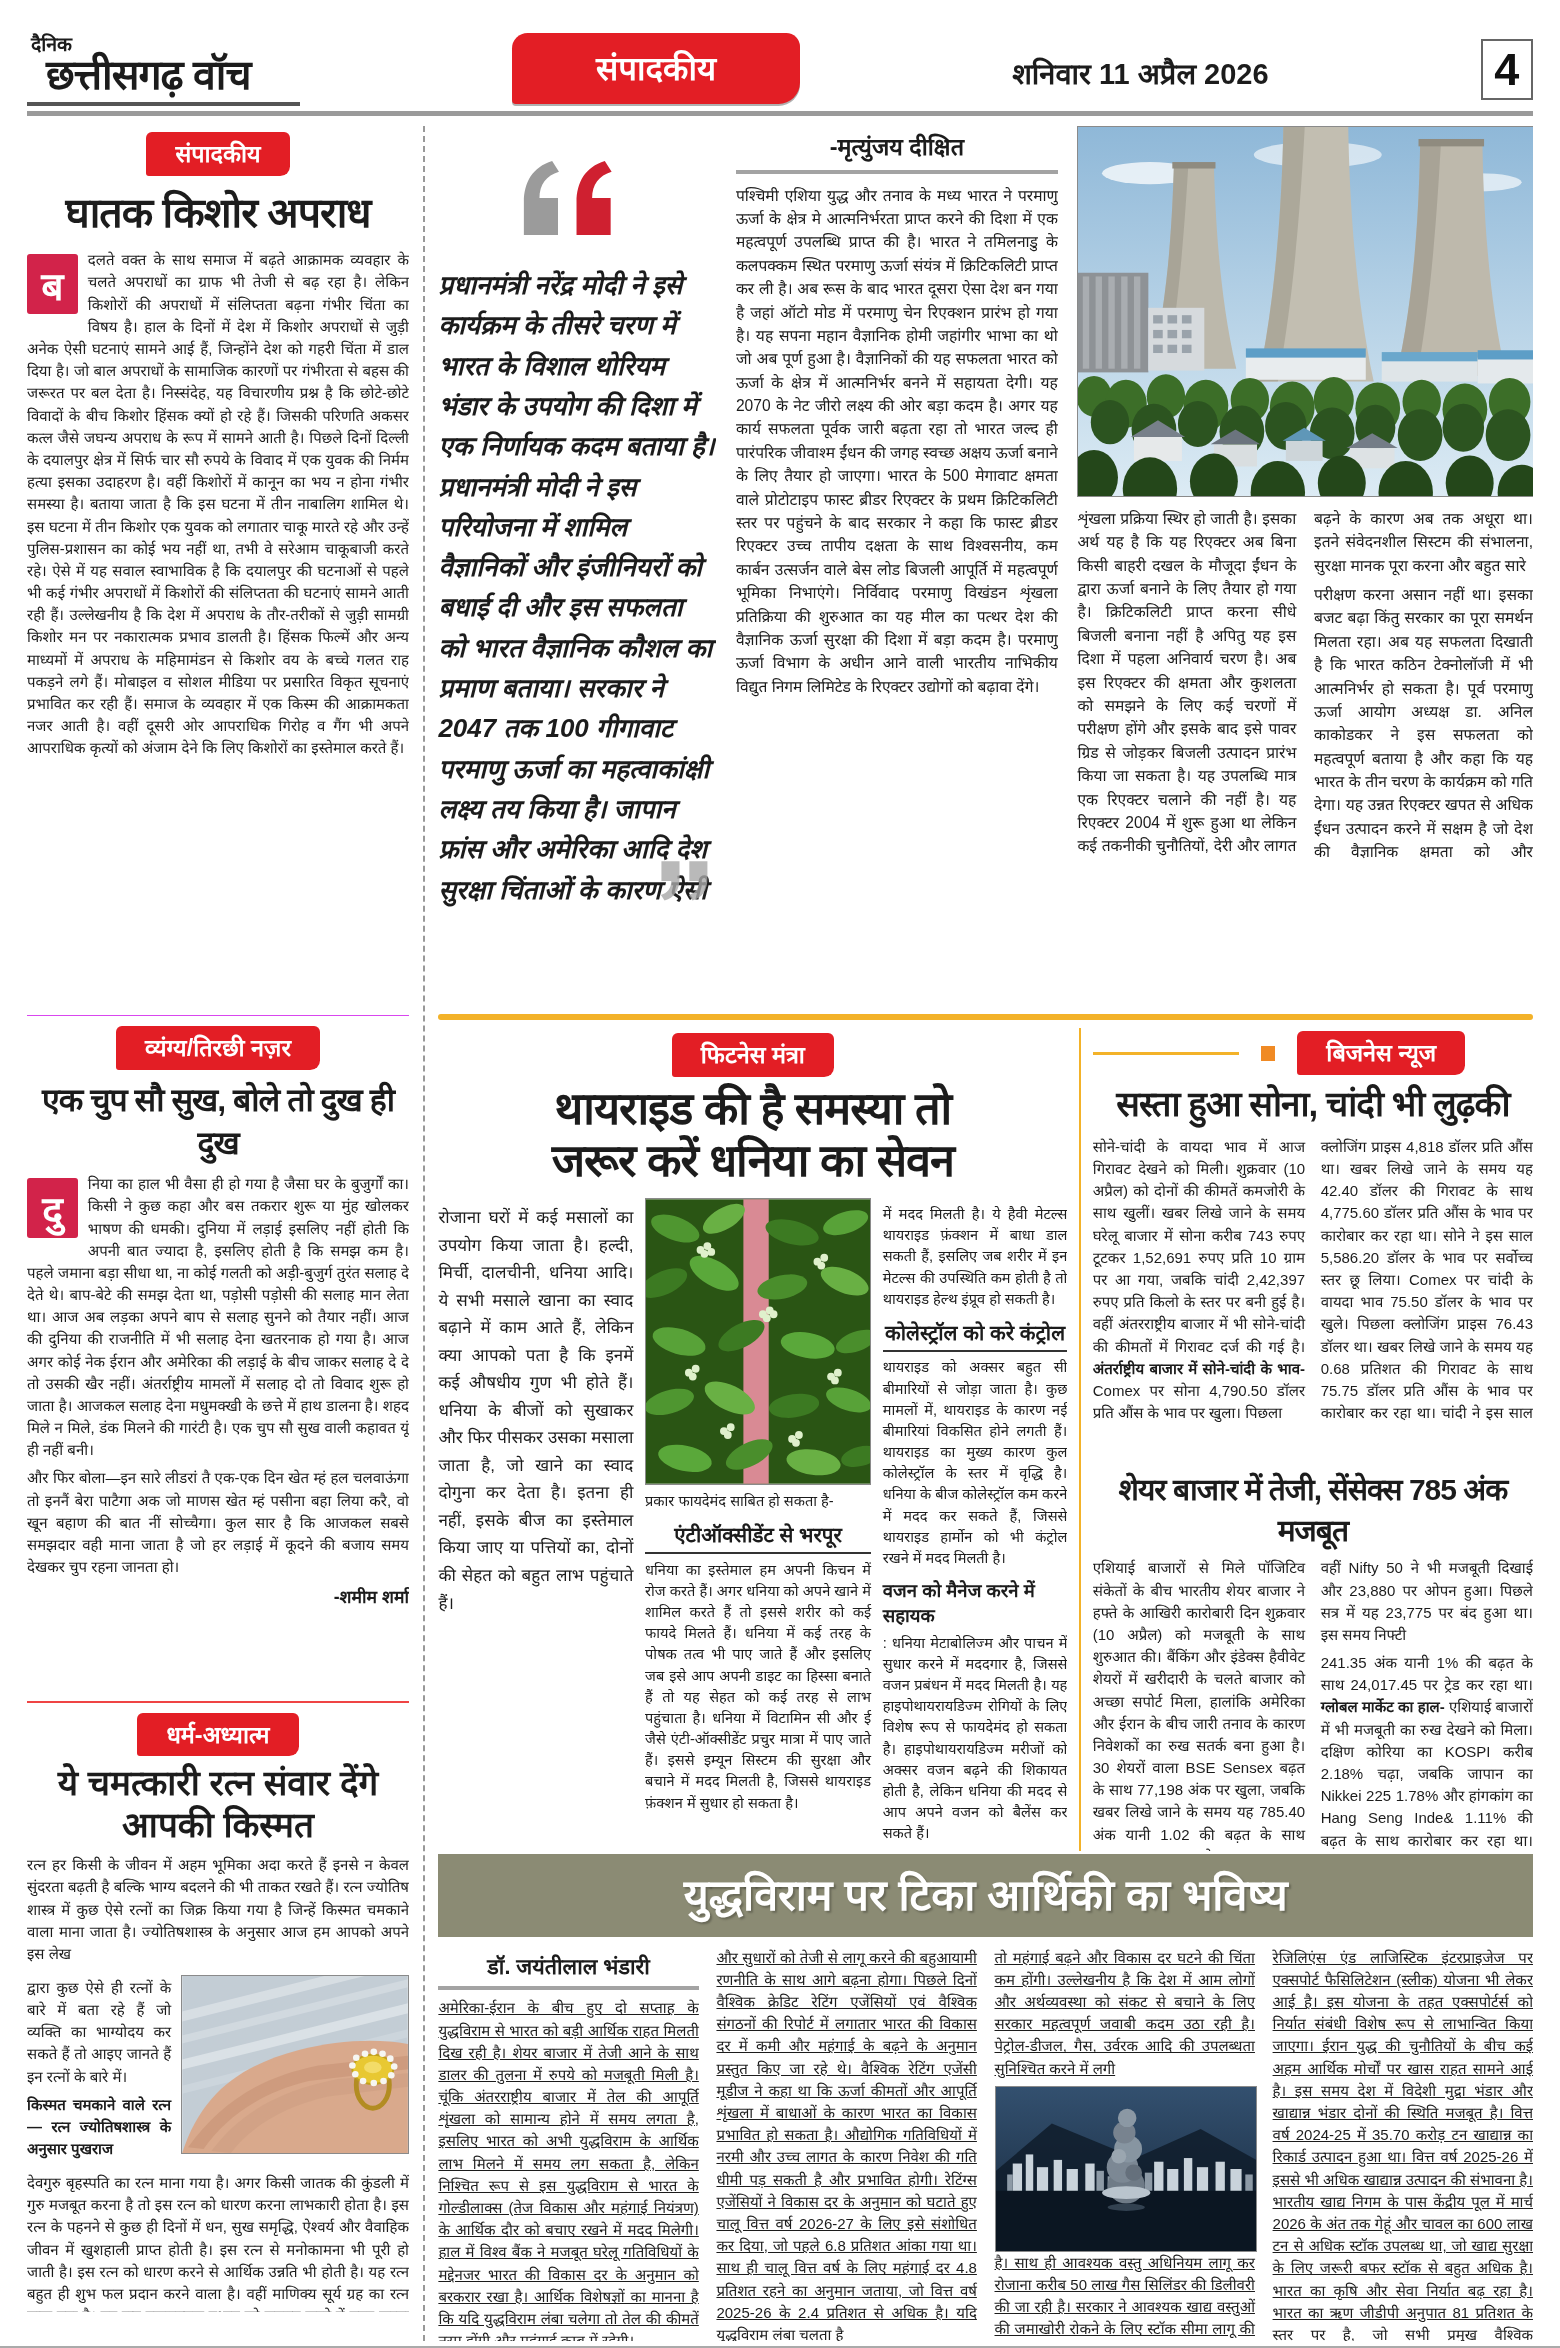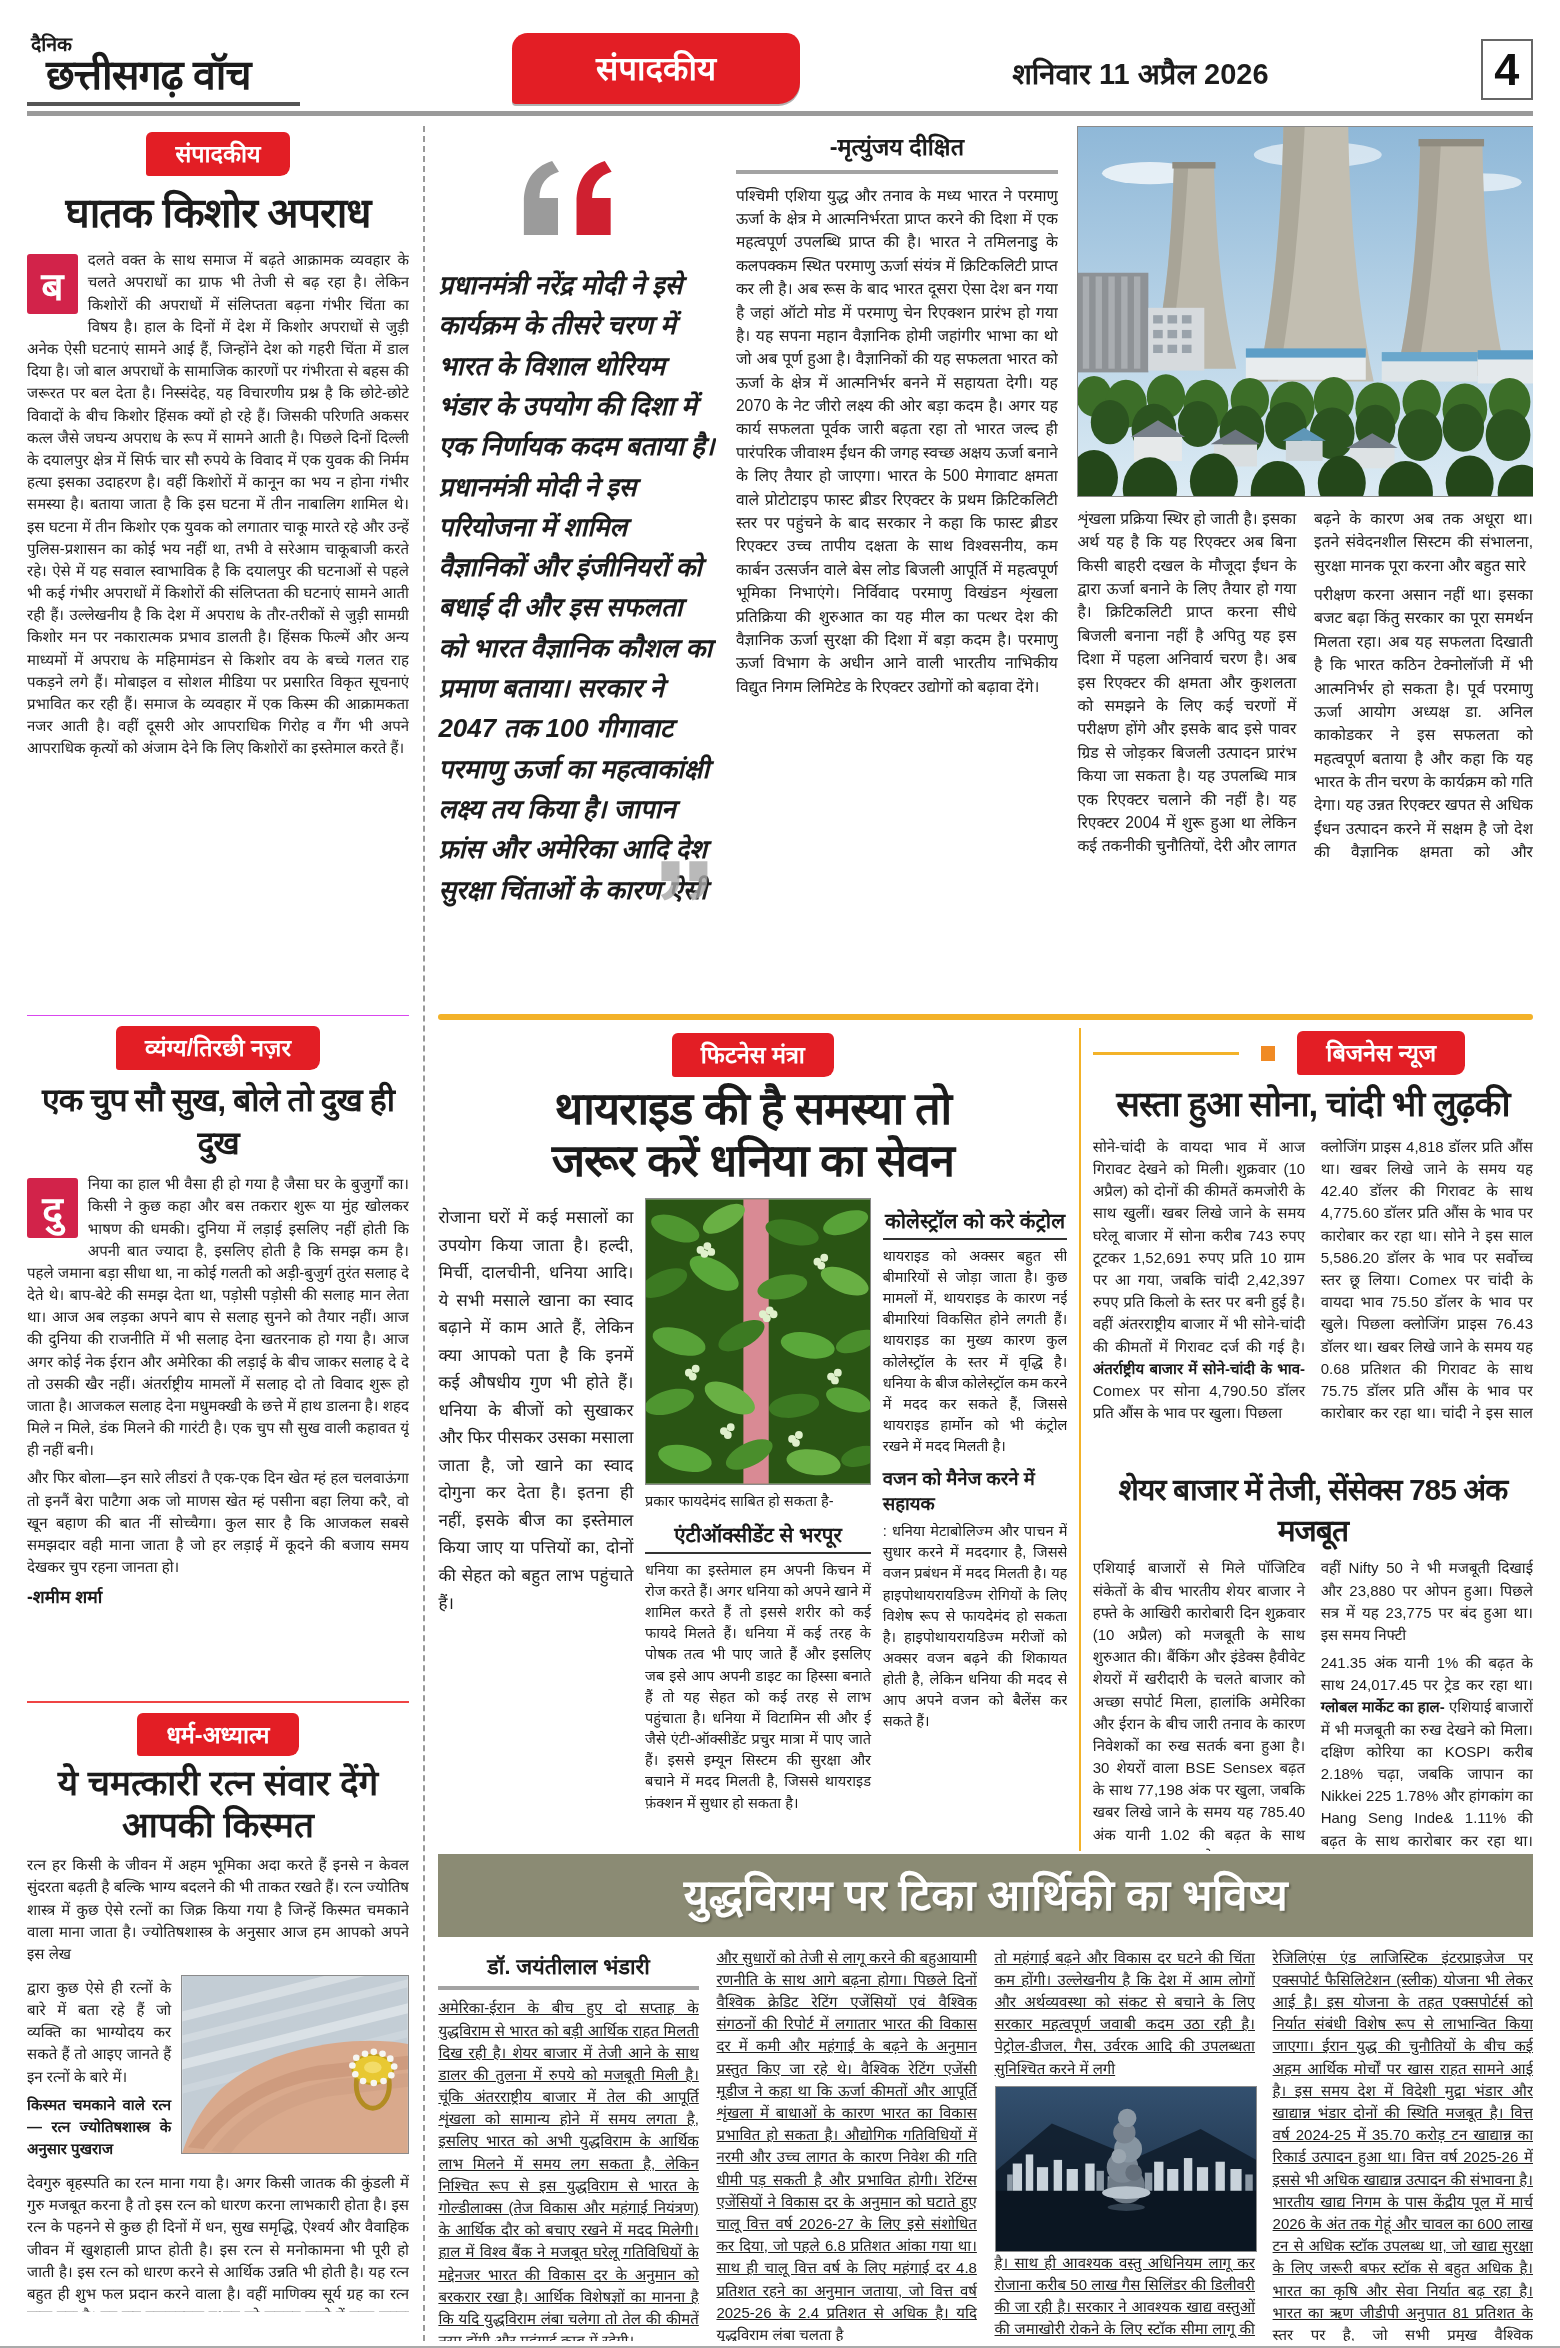--- a/index.html
+++ b/index.html
@@ -49,21 +49,21 @@
   }
   .photo{border:1px solid #8a8a8a;display:block;}
   
   .lsec{overflow:hidden;}
   .lsec1{height:889px;}
   .lsec2{height:681px;border-top:1px solid #d946ef;padding-top:3.9px;}
   .lsec3{height:605px;border-top:2px solid #ef4444;padding-top:3.9px;}
   .ltitle{font-size:41px;font-weight:bold;text-align:center;margin:7.8px 0 9.8px;letter-spacing:-1px;}
   .ltitle2{font-size:32px;font-weight:bold;text-align:center;margin:7.8px 0 9.8px;letter-spacing:-1px;}
   .ltitle3{font-size:35px;font-weight:bold;text-align:center;margin:5.9px 0 7.8px;line-height:1.2;}
-  .sign{display:block;font-weight:bold;font-size:17.6px;margin-top:3.9px;}
+  .sign{display:block;text-align:right;font-weight:bold;font-size:17.6px;margin-top:3.9px;}
   .ring-wrap{overflow:hidden;}
   .ring-float{float:right;margin:3.9px 0 5.9px 9.8px;}
   .boldlead{font-weight:bold;}
   
   .m-art{height:880px;overflow:hidden;}
   .m-title{
     font-size:54px;font-weight:bold;text-align:center;letter-spacing:-1px;
     margin:0 0 13.7px;text-shadow:2.9px 2.9px 0 #c6c6c6;line-height:1.05;
   }
   .m-row{display:flex;gap:19.5px;}
@@ -388,20 +388,21 @@
                   <circle cx="150" cy="246" r="4"></circle>
                     <circle cx="157" cy="242" r="4"></circle>
                     <circle cx="154" cy="250" r="4"></circle>
                 </g>
               </svg>
               <p class="body f-cap">प्रकार फायदेमंद साबित हो सकता है-</p>
               <h3 class="f-sub">एंटीऑक्सीडेंट से भरपूर</h3>
               <p class="body">धनिया का इस्तेमाल हम अपनी किचन में रोज करते हैं। अगर धनिया को अपने खाने में शामिल करते हैं तो इससे शरीर को कई फायदे मिलते हैं। धनिया में कई तरह के पोषक तत्व भी पाए जाते हैं और इसलिए जब इसे आप अपनी डाइट का हिस्सा बनाते हैं तो यह सेहत को कई तरह से लाभ पहुंचाता है। धनिया में विटामिन सी और ई जैसे एंटी-ऑक्सीडेंट प्रचुर मात्रा में पाए जाते हैं। इससे इम्यून सिस्टम की सुरक्षा और बचाने में मदद मिलती है, जिससे थायराइड फ़ंक्शन में सुधार हो सकता है।</p>
             </div>
             <div class="f-c3">
+              <p class="body">में मदद मिलती है। ये हैवी मेटल्स थायराइड फ़ंक्शन में बाधा डाल सकती हैं, इसलिए जब शरीर में इन मेटल्स की उपस्थिति कम होती है तो थायराइड हेल्थ इंप्रूव हो सकती है।</p>
               <h3 class="f-sub">कोलेस्ट्रॉल को करे कंट्रोल</h3>
               <p class="body">थायराइड को अक्सर बहुत सी बीमारियों से जोड़ा जाता है। कुछ मामलों में, थायराइड के कारण नई बीमारियां विकसित होने लगती हैं। थायराइड का मुख्य कारण कुल कोलेस्ट्रॉल के स्तर में वृद्धि है। धनिया के बीज कोलेस्ट्रॉल कम करने में मदद कर सकते हैं, जिससे थायराइड हार्मोन को भी कंट्रोल रखने में मदद मिलती है।</p>
               <div class="f-sub2">वजन को मैनेज करने में सहायक</div>
               <p class="body">: धनिया मेटाबोलिज्म और पाचन में सुधार करने में मददगार है, जिससे वजन प्रबंधन में मदद मिलती है। यह हाइपोथायरायडिज्म रोगियों के लिए विशेष रूप से फायदेमंद हो सकता है। हाइपोथायरायडिज्म मरीजों को अक्सर वजन बढ़ने की शिकायत होती है, लेकिन धनिया की मदद से आप अपने वजन को बैलेंस कर सकते हैं।</p>
 
             </div>
           </div>
         </section>
 
         <div class="ysep"></div>

